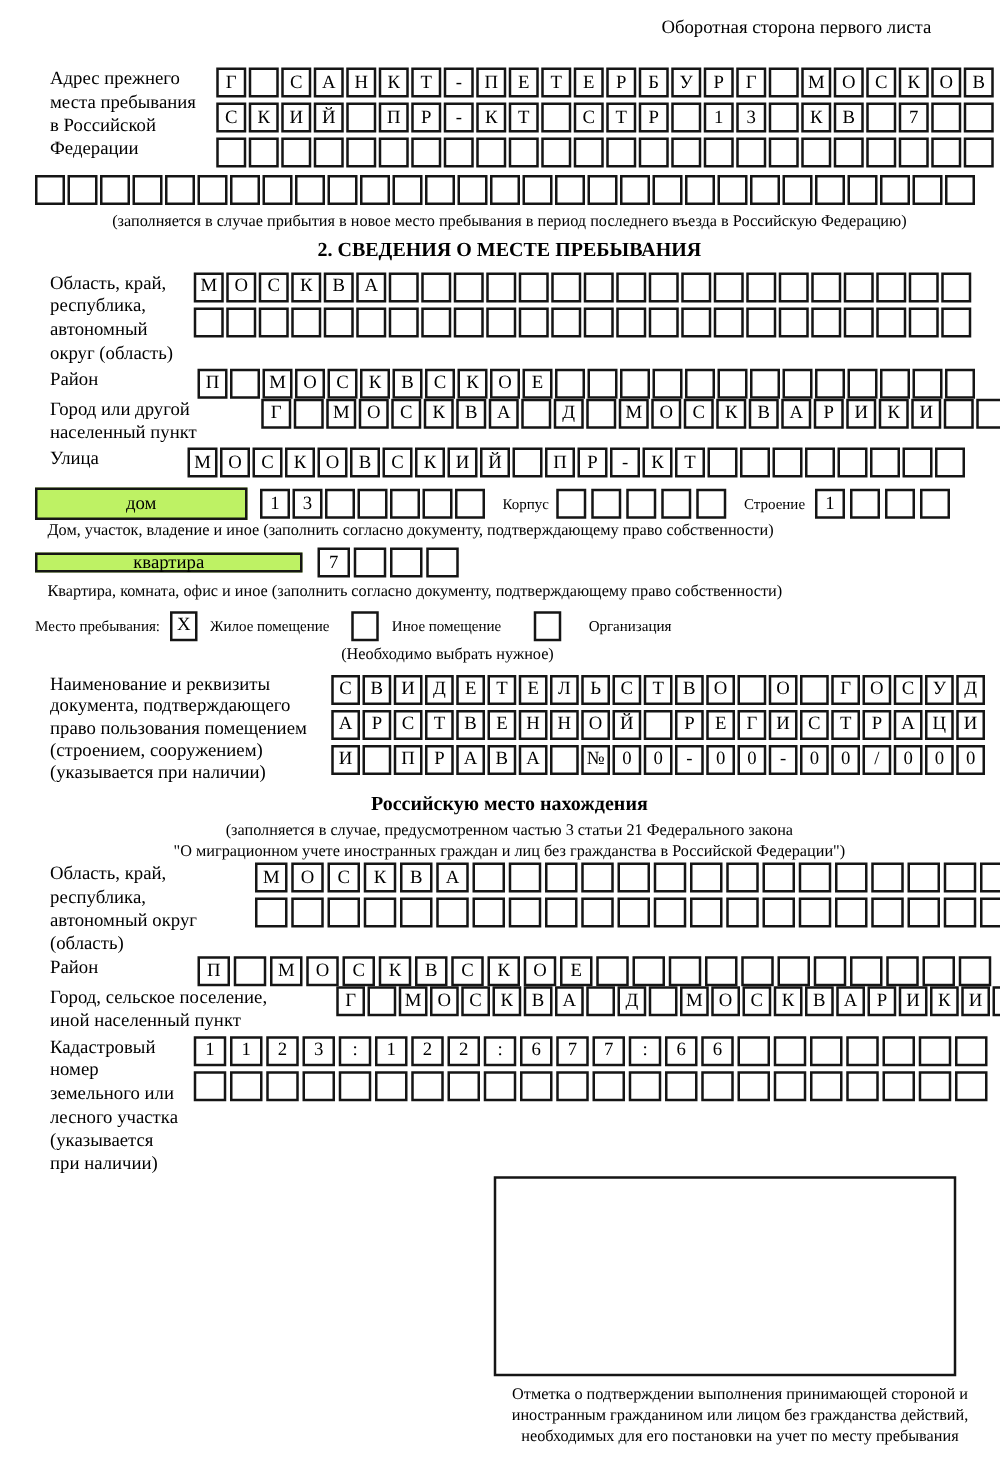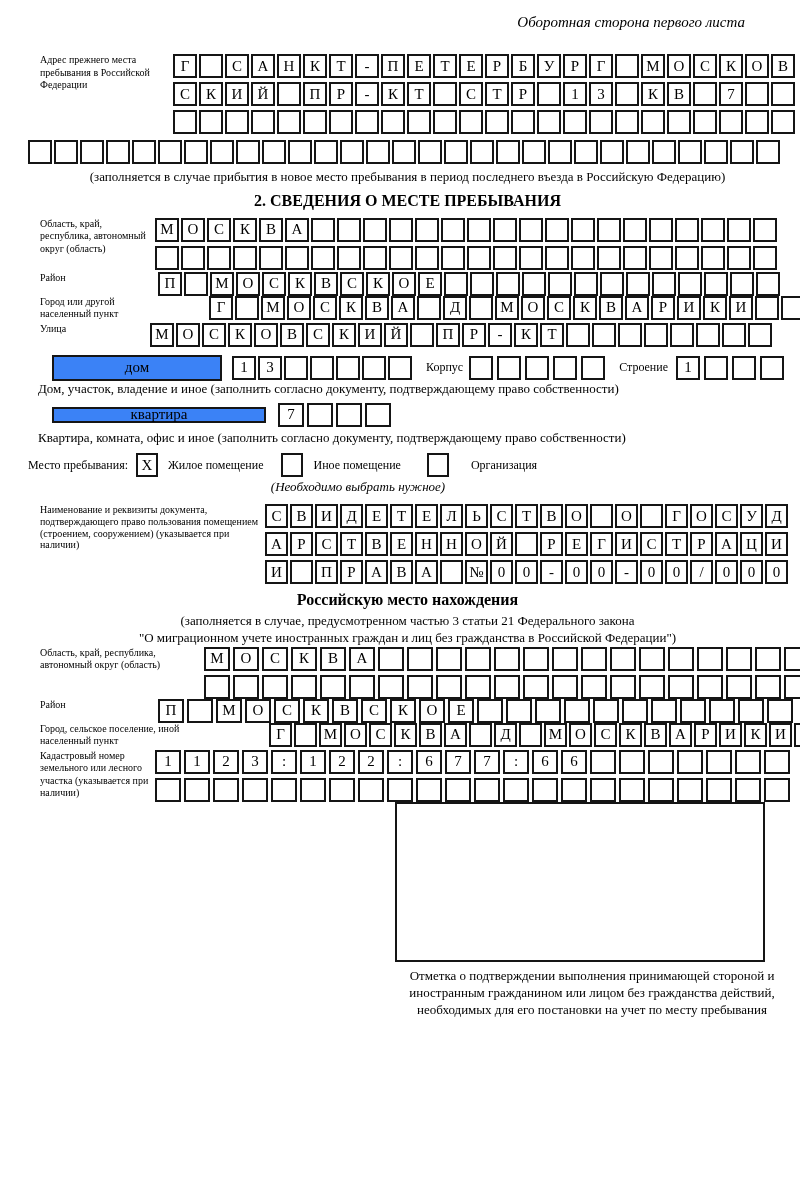--- a/index.html
+++ b/index.html
@@ -1,38 +1,38 @@
 <!DOCTYPE html>
 <html><head>
 <meta charset="utf-8">
 <style>
   html,body{margin:0;padding:0;background:#e8e8e8;}
   .page{
     width:800px;height:1180px;margin:0 auto;background:#ffffff;color:#000;
     font-family:"Liberation Serif","DejaVu Serif",serif;
     box-sizing:border-box;padding:14px 13px 0 28px;position:relative;overflow:hidden;
   }
-  .hdr-note{font-size:15px;text-align:right;padding-right:42px;height:18px;font-style:italic;}
+  .hdr-note{font-size:15px;text-align:right;padding-right:42px;height:18px;}
   .cgrid{display:flex;gap:2px;}
   .cell{
     box-sizing:border-box;flex:0 0 24px;width:24px;height:24px;
     border:2px solid #151515;display:flex;align-items:center;justify-content:center;
     font-size:15px;line-height:1;background:#fff;
   }
   .g22{gap:3px;} .g22 .cell{flex-basis:26px;width:26px;}
   .g21{gap:2px;} .g21 .cell{flex-basis:23px;width:23px;}
   .g25{gap:2px;} .g25 .cell{flex-basis:23px;width:23px;}
   .gap4{gap:4px;}
   .field{display:flex;align-items:flex-start;}
-  .flabel{font-size:10px;line-height:1.25;box-sizing:border-box;padding:0 6px 0 12px;flex-shrink:0;}
+  .flabel{font-size:15px;line-height:1.25;box-sizing:border-box;padding:0 6px 0 12px;flex-shrink:0;}
   .flabel-tight{line-height:1.17;}
   .rows{display:flex;flex-direction:column;gap:4px;}
   .caption{font-size:13px;line-height:1.3;text-align:center;}
   .sect-title{font-size:16px;font-weight:bold;text-align:center;line-height:1.3;}
-  .wbox{box-sizing:border-box;border:2px solid #151515;height:26px;display:flex;align-items:center;justify-content:center;font-size:15px;background:#3b82f6;margin-left:24px;}
+  .wbox{box-sizing:border-box;border:2px solid #151515;height:26px;display:flex;align-items:center;justify-content:center;font-size:15px;background:#bef264;}
   .inline-label{font-size:12px;line-height:1.2;}
   .checkbox{box-sizing:border-box;width:22px;height:24px;border:2px solid #151515;display:flex;align-items:center;justify-content:center;font-size:15px;background:#fff;}
   .stamp-box{box-sizing:border-box;width:370px;height:160px;border:2px solid #151515;margin-left:367px;background:#fff;}
   .stamp-note{font-size:13px;line-height:1.32;text-align:center;width:440px;margin-left:344px;}
   .mt2{margin-top:2px;}.mt3{margin-top:3px;}.mt4{margin-top:0;gap:36px;}.mt5{margin-top:5px;}
   .mt6{margin-top:6px;}.mt7{margin-top:7px;}.mt8{margin-top:8px;}.mt22{margin-top:22px;}
   .stay-row{display:flex;align-items:center;}
 </style>
 </head>
 <body>
@@ -349,21 +349,21 @@
 
   <div class="stay-row mt7">
     <div class="inline-label">Место пребывания:</div>
     <div class="checkbox" style="margin-left:8px;">X</div>
     <div class="inline-label" style="margin-left:10px;">Жилое помещение</div>
     <div class="checkbox" style="margin-left:18px;"></div>
     <div class="inline-label" style="margin-left:10px;">Иное помещение</div>
     <div class="checkbox" style="margin-left:26px;"></div>
     <div class="inline-label" style="margin-left:22px;">Организация</div>
   </div>
-  <div class="caption mt2" style="width:460px;margin-left:100px;font-style:italic;">(Необходимо выбрать нужное)</div>
+  <div class="caption mt2" style="width:460px;margin-left:100px;">(Необходимо выбрать нужное)</div>
 
   <div class="field mt8">
     <div class="flabel flabel-tight" style="flex-basis:237px;">Наименование и реквизиты документа, подтверждающего право пользования помещением (строением, сооружением) (указывается при наличии)</div>
     <div class="rows">
       <div class="cgrid g21">
           <span class="cell">С</span>
           <span class="cell">В</span>
           <span class="cell">И</span>
           <span class="cell">Д</span>
           <span class="cell">Е</span>

